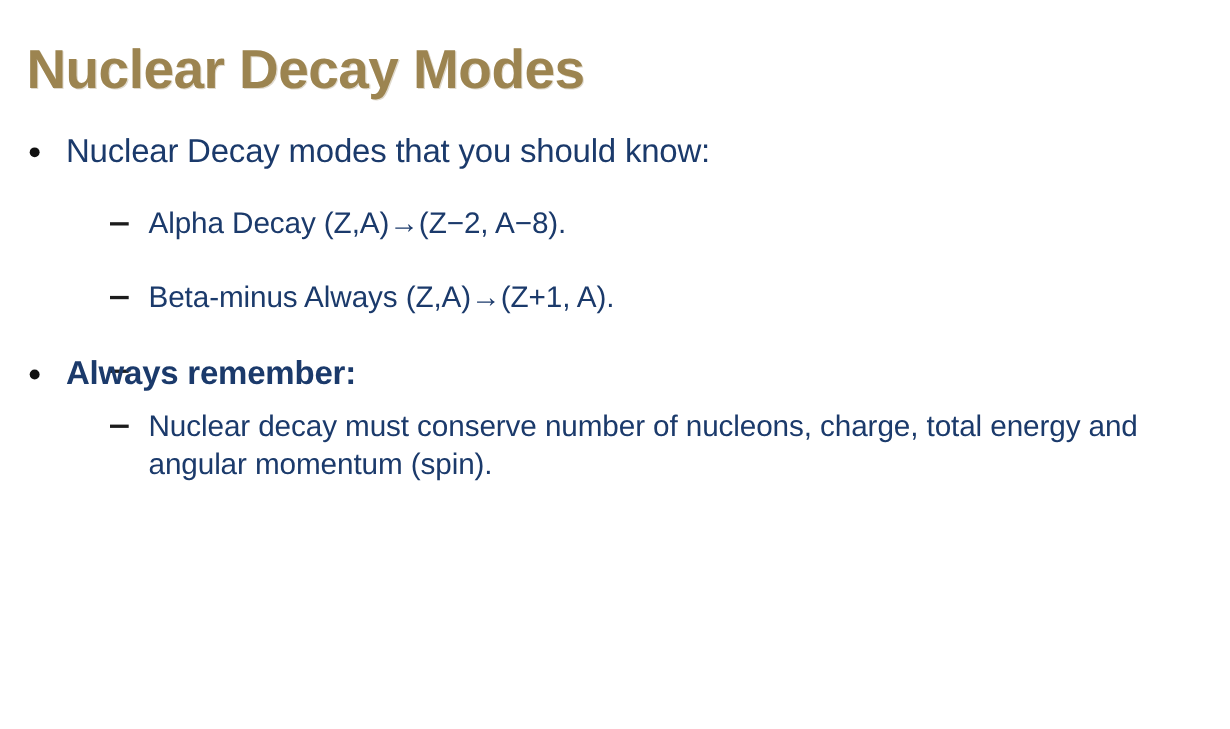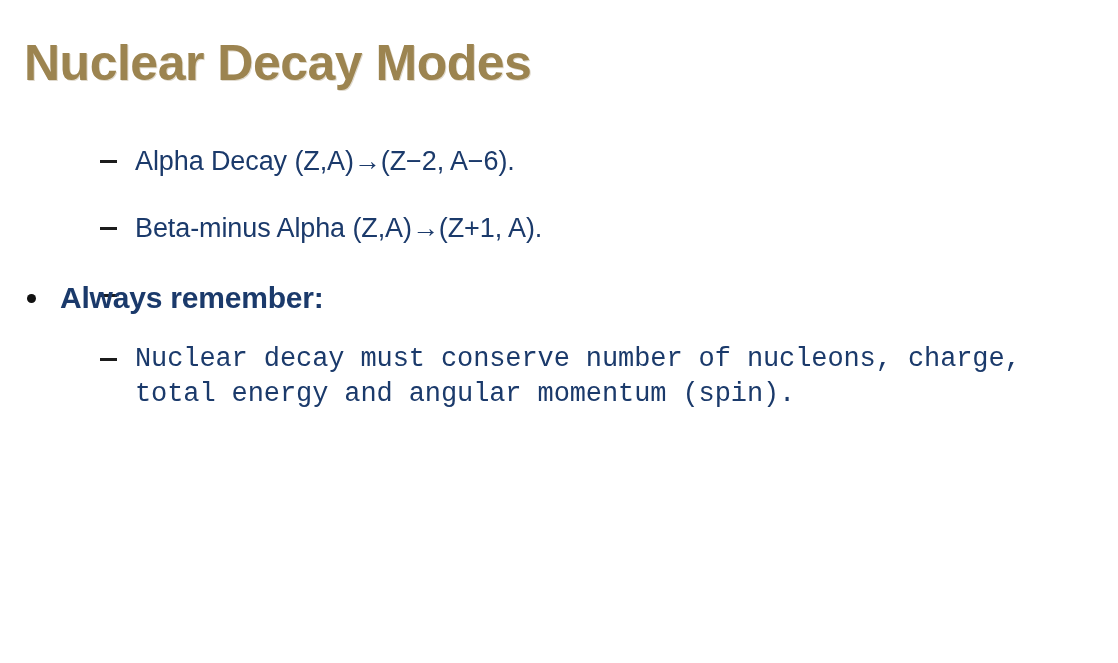--- a/index.html
+++ b/index.html
@@ -77,44 +77,48 @@
     top: 0.60em;
     width: 17px;
     height: 3px;
     background: #1c1c1c;
   }
 
   .gap-first   { margin-top: 0; }
   .gap-sub     { margin-top: 26px; }
   .gap-sub2    { margin-top: 32px; }
   .gap-level1  { margin-top: 27px; font-weight: bold; }
-  .gap-last    { margin-top: 22px; font-family: Liberation Mono, monospace; }
+  .gap-last    { margin-top: 8px; }
 
   .sub-text { display: block; }
   .wrap-text { padding-right: 22px; }
 </style>
 </head>
 <body>
 
 <div class="slide">
 
   <h1 class="slide-title">Nuclear Decay Modes</h1>
 
   <div class="body-list">
 
+    <div class="level1 gap-first">
+      <span class="marker-dot"></span>
+      <span class="sub-text">Nuclear Decay modes that you should know:</span>
+    </div>
 
     <div class="level2 gap-sub">
       <span class="marker-dash"></span>
-      <span class="sub-text">Alpha Decay (Z,A)→(Z−2, A−6).</span>
+      <span class="sub-text">Alpha Decay (Z,A)→(Z−2, A−8).</span>
     </div>
 
 
     <div class="level2 gap-sub2">
       <span class="marker-dash"></span>
-      <span class="sub-text">Beta-minus Alpha (Z,A)→(Z+1, A).</span>
+      <span class="sub-text">Beta-minus Always (Z,A)→(Z+1, A).</span>
     </div>
 
 
     <div class="level2 gap-sub2">
       <span class="marker-dash"></span>
     </div>
 
     <div class="level1 gap-level1">
       <span class="marker-dot"></span>
       <span class="sub-text">Always remember:</span>

